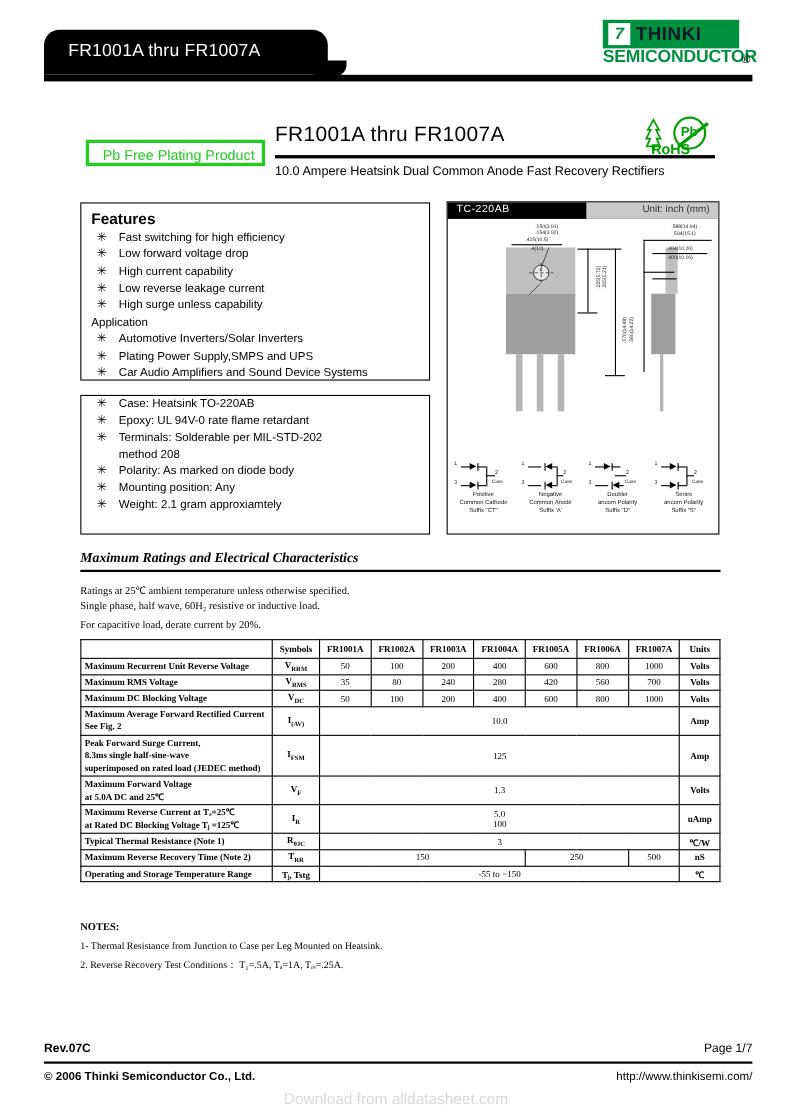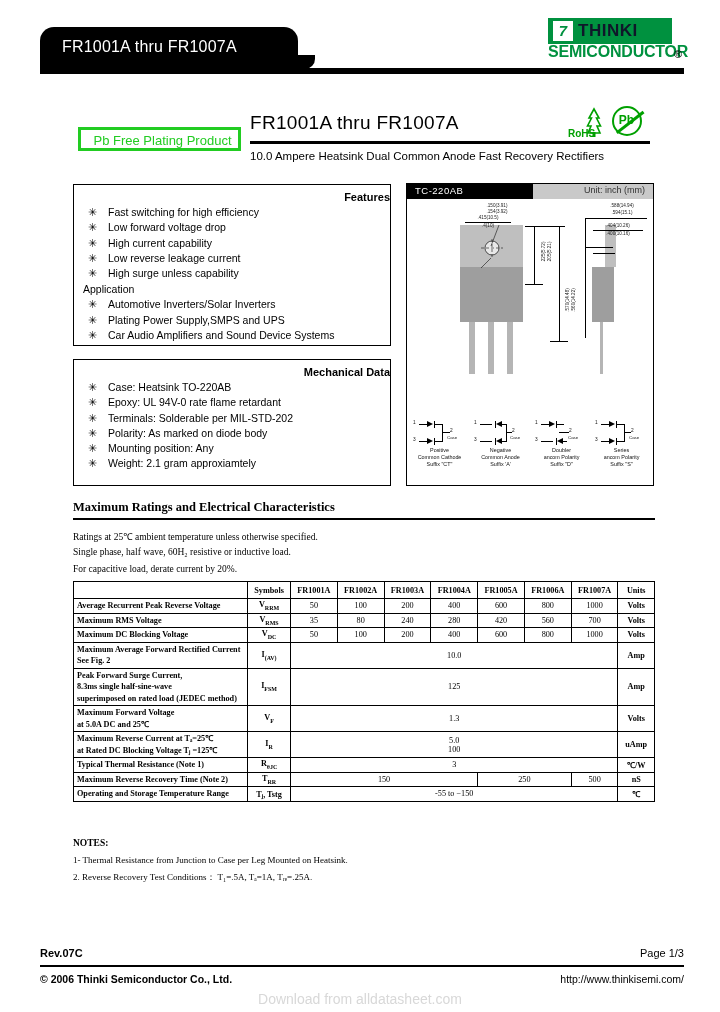--- a/index.html
+++ b/index.html
@@ -44,21 +44,21 @@
            border:2.5px solid #00a000;border-radius:50%;box-sizing:border-box;}
   #pb-mark span{position:absolute;left:0;top:5px;width:25px;text-align:center;
            color:#00a000;font-size:12px;font-weight:bold;}
   #pb-slash{position:absolute;left:-1px;top:13px;width:34px;height:2.5px;background:#00a000;
            transform:rotate(-38deg);transform-origin:center;}
 
   
   .panel{position:absolute;border:1.5px solid #000;box-sizing:border-box;background:#fff;}
   #features-box{left:73px;top:184px;width:318px;height:162px;}
   #mech-box{left:73px;top:359px;width:318px;height:127px;}
-  .panel h3{margin:0;padding:6px 0 2px 9px;font-size:11px;font-weight:bold;text-align:right;}
+  .panel h3{margin:0;padding:6px 0 2px 9px;font-size:14px;font-weight:bold;}
   .blist{margin:0;padding:0;list-style:none;}
   .blist li{position:relative;padding:0 0 0 34px;font-size:10.5px;line-height:15.3px;
             white-space:nowrap;}
   .blist li .ast{position:absolute;left:14px;top:0;font-size:11px;}
   .blist li.cont{padding-left:34px;}
   .subhead{padding:1px 0 0 9px;font-size:10.5px;line-height:15px;}
 
   
   #pkg-box{position:absolute;left:406px;top:183px;width:248px;height:303px;
            border:1.5px solid #000;box-sizing:border-box;background:#fff;}
@@ -86,21 +86,21 @@
   .wire{position:absolute;background:#000;height:1px;}
   .wirev{position:absolute;background:#000;width:1px;}
   .dio{position:absolute;width:0;height:0;border-top:3px solid transparent;
        border-bottom:3px solid transparent;}
   .bar{position:absolute;width:1px;height:7px;background:#000;}
   .pin{position:absolute;font-size:4.8px;color:#111;}
   .cnode{position:absolute;font-size:4.4px;color:#111;}
 
   
   #mr-title{position:absolute;left:73px;top:500px;font-size:12.5px;font-weight:bold;
-            font-family:"Liberation Serif",serif;}
+            font-style:italic;font-family:"Liberation Serif",serif;}
   #mr-rule{position:absolute;left:73px;top:518px;width:582px;height:1.5px;background:#000;}
   .mr-note{position:absolute;left:73px;font-size:9.5px;font-family:"Liberation Serif",serif;
            white-space:nowrap;}
 
   
   table{position:absolute;left:73px;top:581px;width:582px;border-collapse:collapse;
         font-family:"Liberation Serif",serif;}
   td,th{border:1px solid #000;font-size:8.2px;padding:1px 2px;vertical-align:middle;}
   th{font-weight:bold;text-align:center;}
   td.param{text-align:left;font-weight:bold;padding-left:3px;line-height:11.5px;}
@@ -147,21 +147,21 @@
   <div id="pbfree-text">Pb Free Plating Product</div>
 </div>
 <div id="prod-title">FR1001A thru FR1007A</div>
 <div id="title-rule"></div>
 <div id="prod-sub">10.0 Ampere Heatsink Dual Common Anode Fast Recovery Rectifiers</div>
 
 <svg id="rohs" viewBox="0 0 32 32">
   <path d="M16 3 L11 12 L13.5 12 L9.5 20 L13 20 L10 27 L22 27 L19 20 L22.5 20 L18.5 12 L21 12 Z" fill="none" stroke="#00a000" stroke-width="1.6"></path>
   <rect x="14.5" y="26" width="3" height="5" fill="#00a000"></rect>
 </svg>
-<div id="rohs-label" style="position:absolute;left:568px;top:128px;color:#00a000;font-size:10px;font-weight:bold;">RoHS</div>
+<div id="rohs-label" style="position:absolute;left:592px;top:128px;color:#00a000;font-size:13px;font-weight:bold;">RoHS</div>
 
 <div id="pb-mark">
   <span>Pb</span>
   <div id="pb-slash"></div>
 </div>
 
 <div class="panel" id="features-box">
   <h3>Features</h3>
   <ul class="blist">
     <li><span class="ast">✳</span><span>Fast switching for high efficiency</span></li>
@@ -172,25 +172,25 @@
   </ul>
   <div class="subhead">Application</div>
   <ul class="blist">
     <li><span class="ast">✳</span><span>Automotive Inverters/Solar Inverters</span></li>
     <li><span class="ast">✳</span><span>Plating Power Supply,SMPS and UPS</span></li>
     <li><span class="ast">✳</span><span>Car Audio Amplifiers and Sound Device Systems</span></li>
   </ul>
 </div>
 
 <div class="panel" id="mech-box">
-  <h3>Mechanical Data</h3>
   <ul class="blist">
     <li><span class="ast">✳</span><span>Case: Heatsink TO-220AB</span></li>
     <li><span class="ast">✳</span><span>Epoxy: UL 94V-0 rate flame retardant</span></li>
     <li><span class="ast">✳</span><span>Terminals: Solderable per MIL-STD-202</span></li>
+    <li class="cont"><span>method 208</span></li>
     <li><span class="ast">✳</span><span>Polarity: As marked on diode body</span></li>
     <li><span class="ast">✳</span><span>Mounting position: Any</span></li>
     <li><span class="ast">✳</span><span>Weight: 2.1 gram approxiamtely</span></li>
   </ul>
 </div>
 
 <div id="pkg-box">
   <div id="pkg-hdr">
     <div id="pkg-hdr-name">TC-220AB</div>
     <div id="pkg-unit">
@@ -369,21 +369,21 @@
       <th style="width:44px;">FR1004A</th>
       <th style="width:44px;">FR1005A</th>
       <th style="width:44px;">FR1006A</th>
       <th style="width:44px;">FR1007A</th>
       <th style="width:34px;">Units</th>
     </tr>
   </thead>
   <tbody>
 
     <tr>
-      <td class="param">Average Recurrent Peak Reverse Voltage</td>
+      <td class="param">Maximum Recurrent Unit Reverse Voltage</td>
       <td class="sym"><span>V</span><sub>RRM</sub></td>
       <td class="val">50</td>
       <td class="val">100</td>
       <td class="val">200</td>
       <td class="val">400</td>
       <td class="val">600</td>
       <td class="val">800</td>
       <td class="val">1000</td>
       <td class="unit">Volts</td>
     </tr>
@@ -479,17 +479,17 @@
       <td class="unit">℃</td>
     </tr>
   </tbody>
 </table>
 
 <div id="notes-title">NOTES:</div>
 <div class="note-line" style="top:855px;">1- Thermal Resistance from Junction to Case per Leg Mounted on Heatsink.</div>
 <div class="note-line" style="top:871px;">2. Reverse Recovery Test Conditions： T₁=.5A, Tₐ=1A, Tᵣₑ=.25A.</div>
 
 <div id="foot-rev">Rev.07C</div>
-<div id="foot-page">Page 1/3</div>
+<div id="foot-page">Page 1/7</div>
 <div id="foot-rule"></div>
 <div id="foot-copy">© 2006 Thinki Semiconductor Co., Ltd.</div>
 <a id="foot-url" href="#" style="color:#000;text-decoration:none;">http://www.thinkisemi.com/</a>
 <div id="watermark">Download from alldatasheet.com</div>
 
 </body></html>

